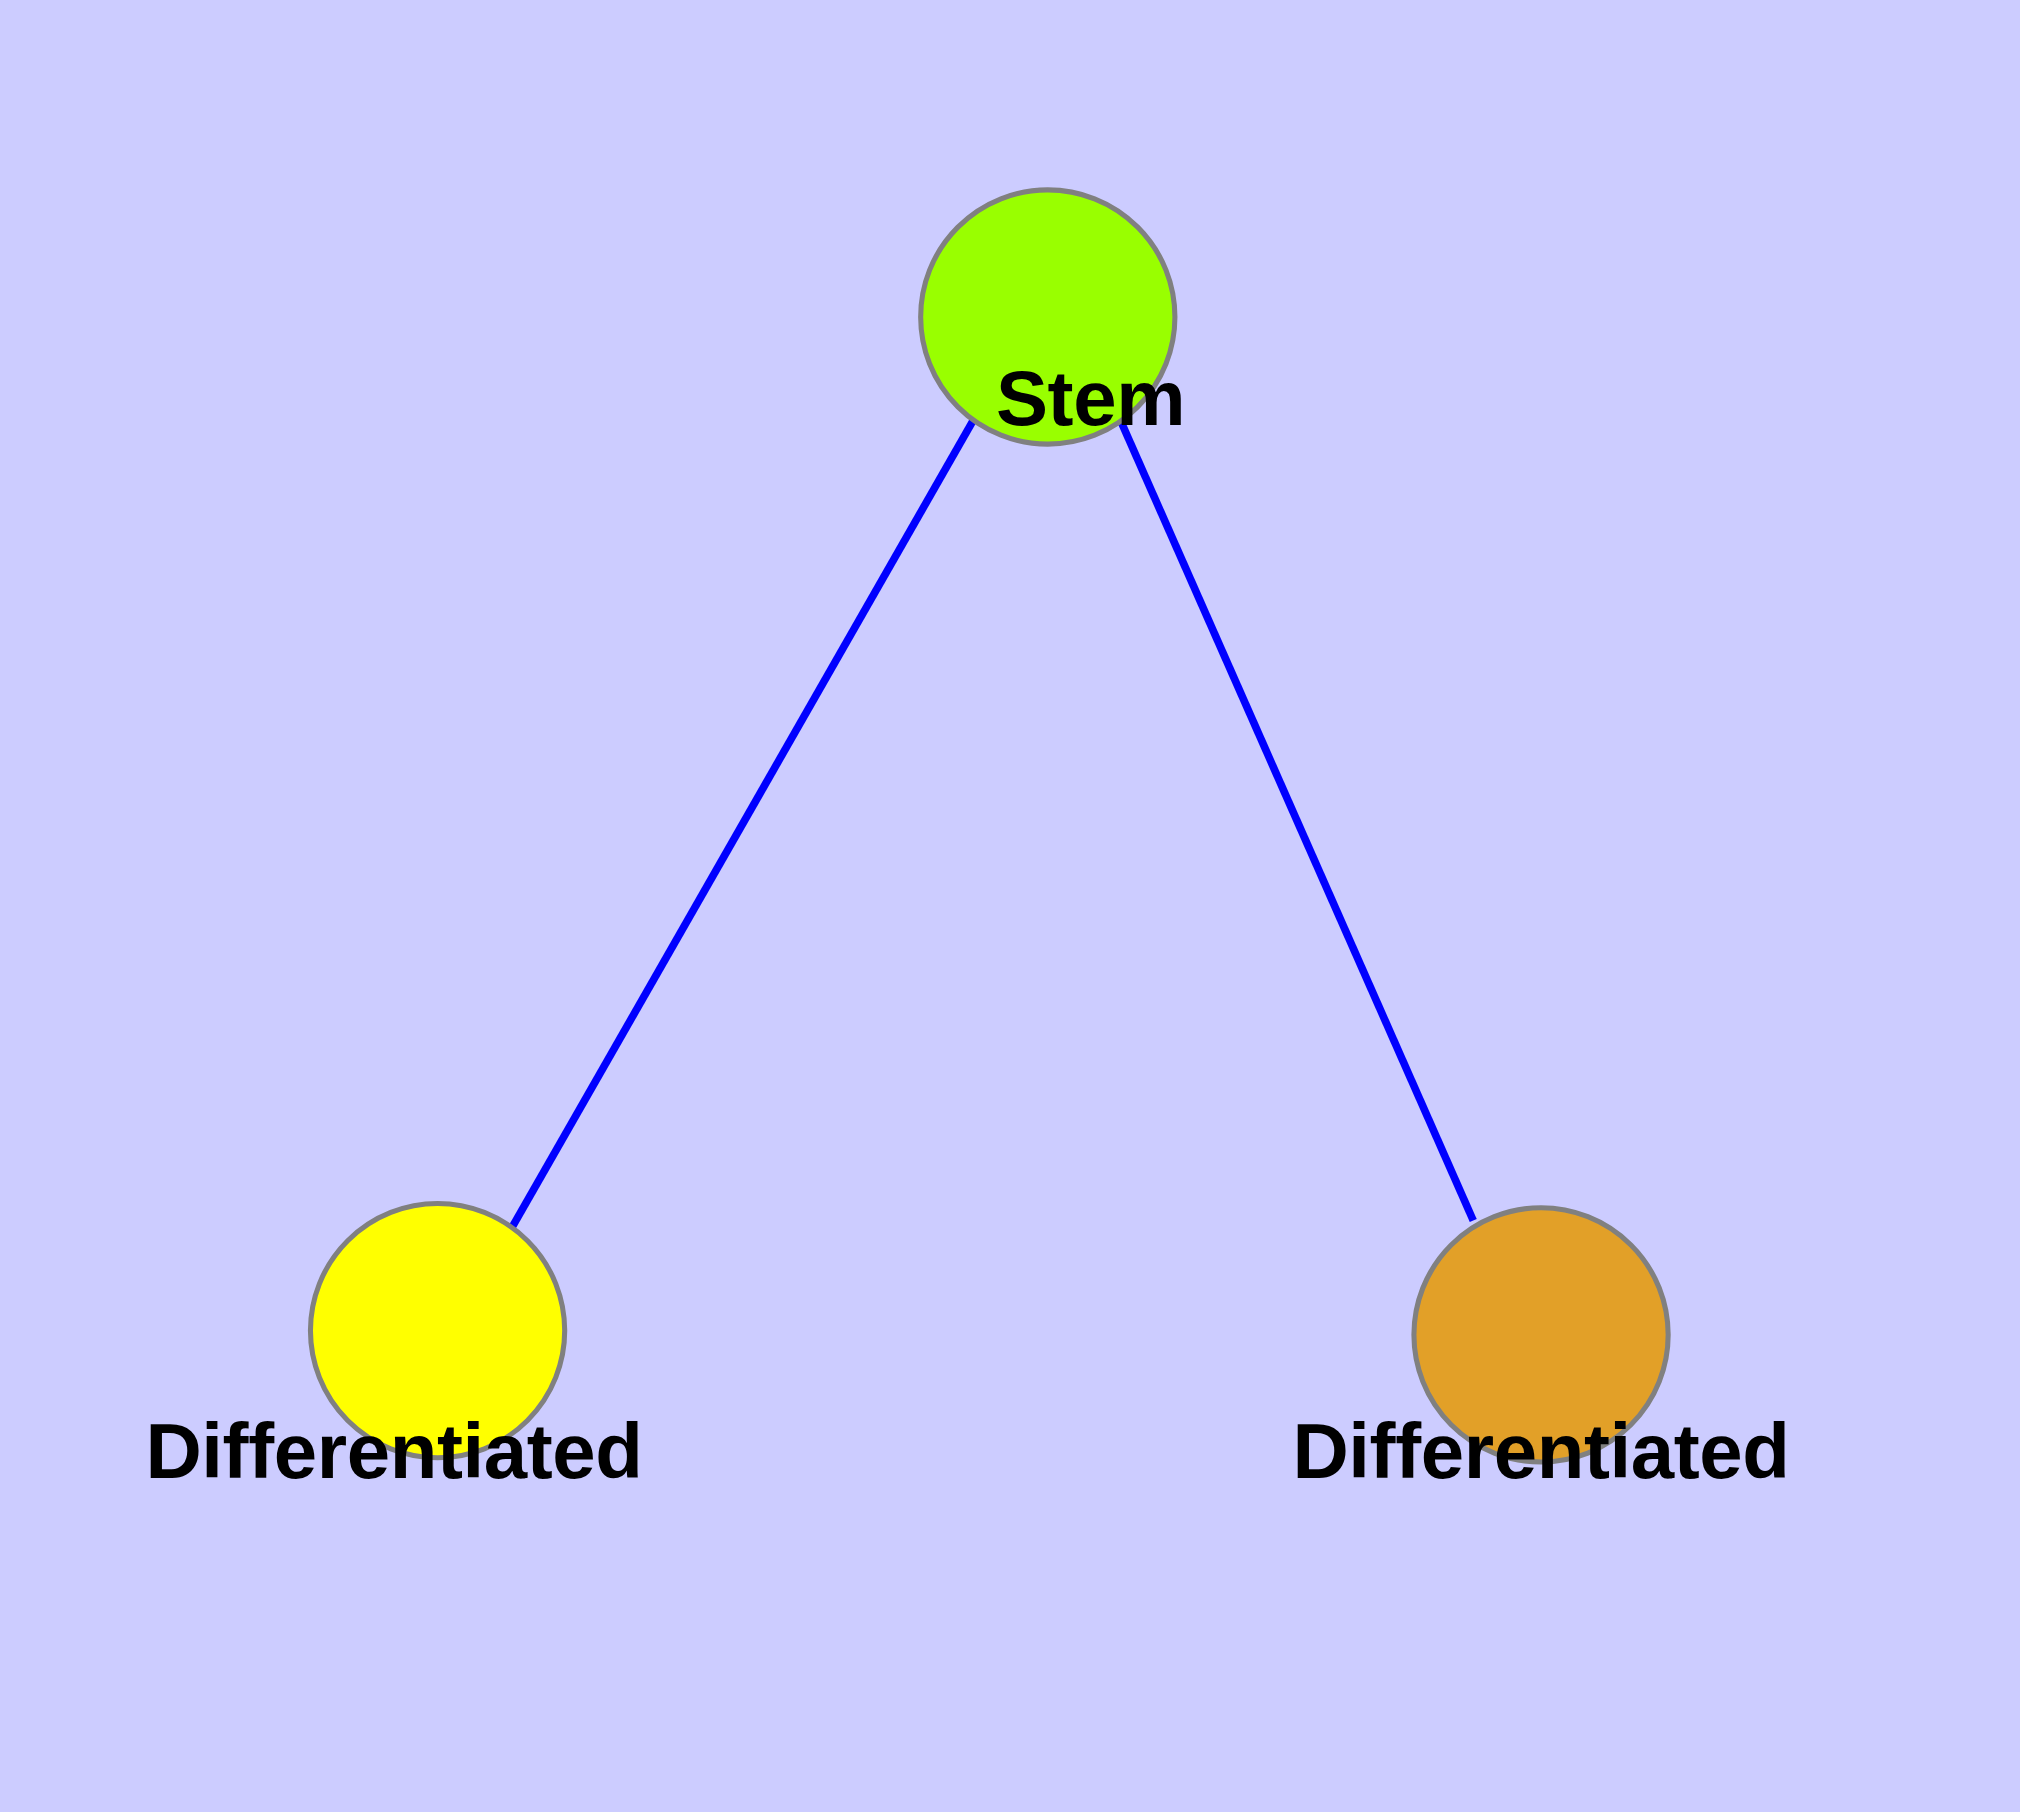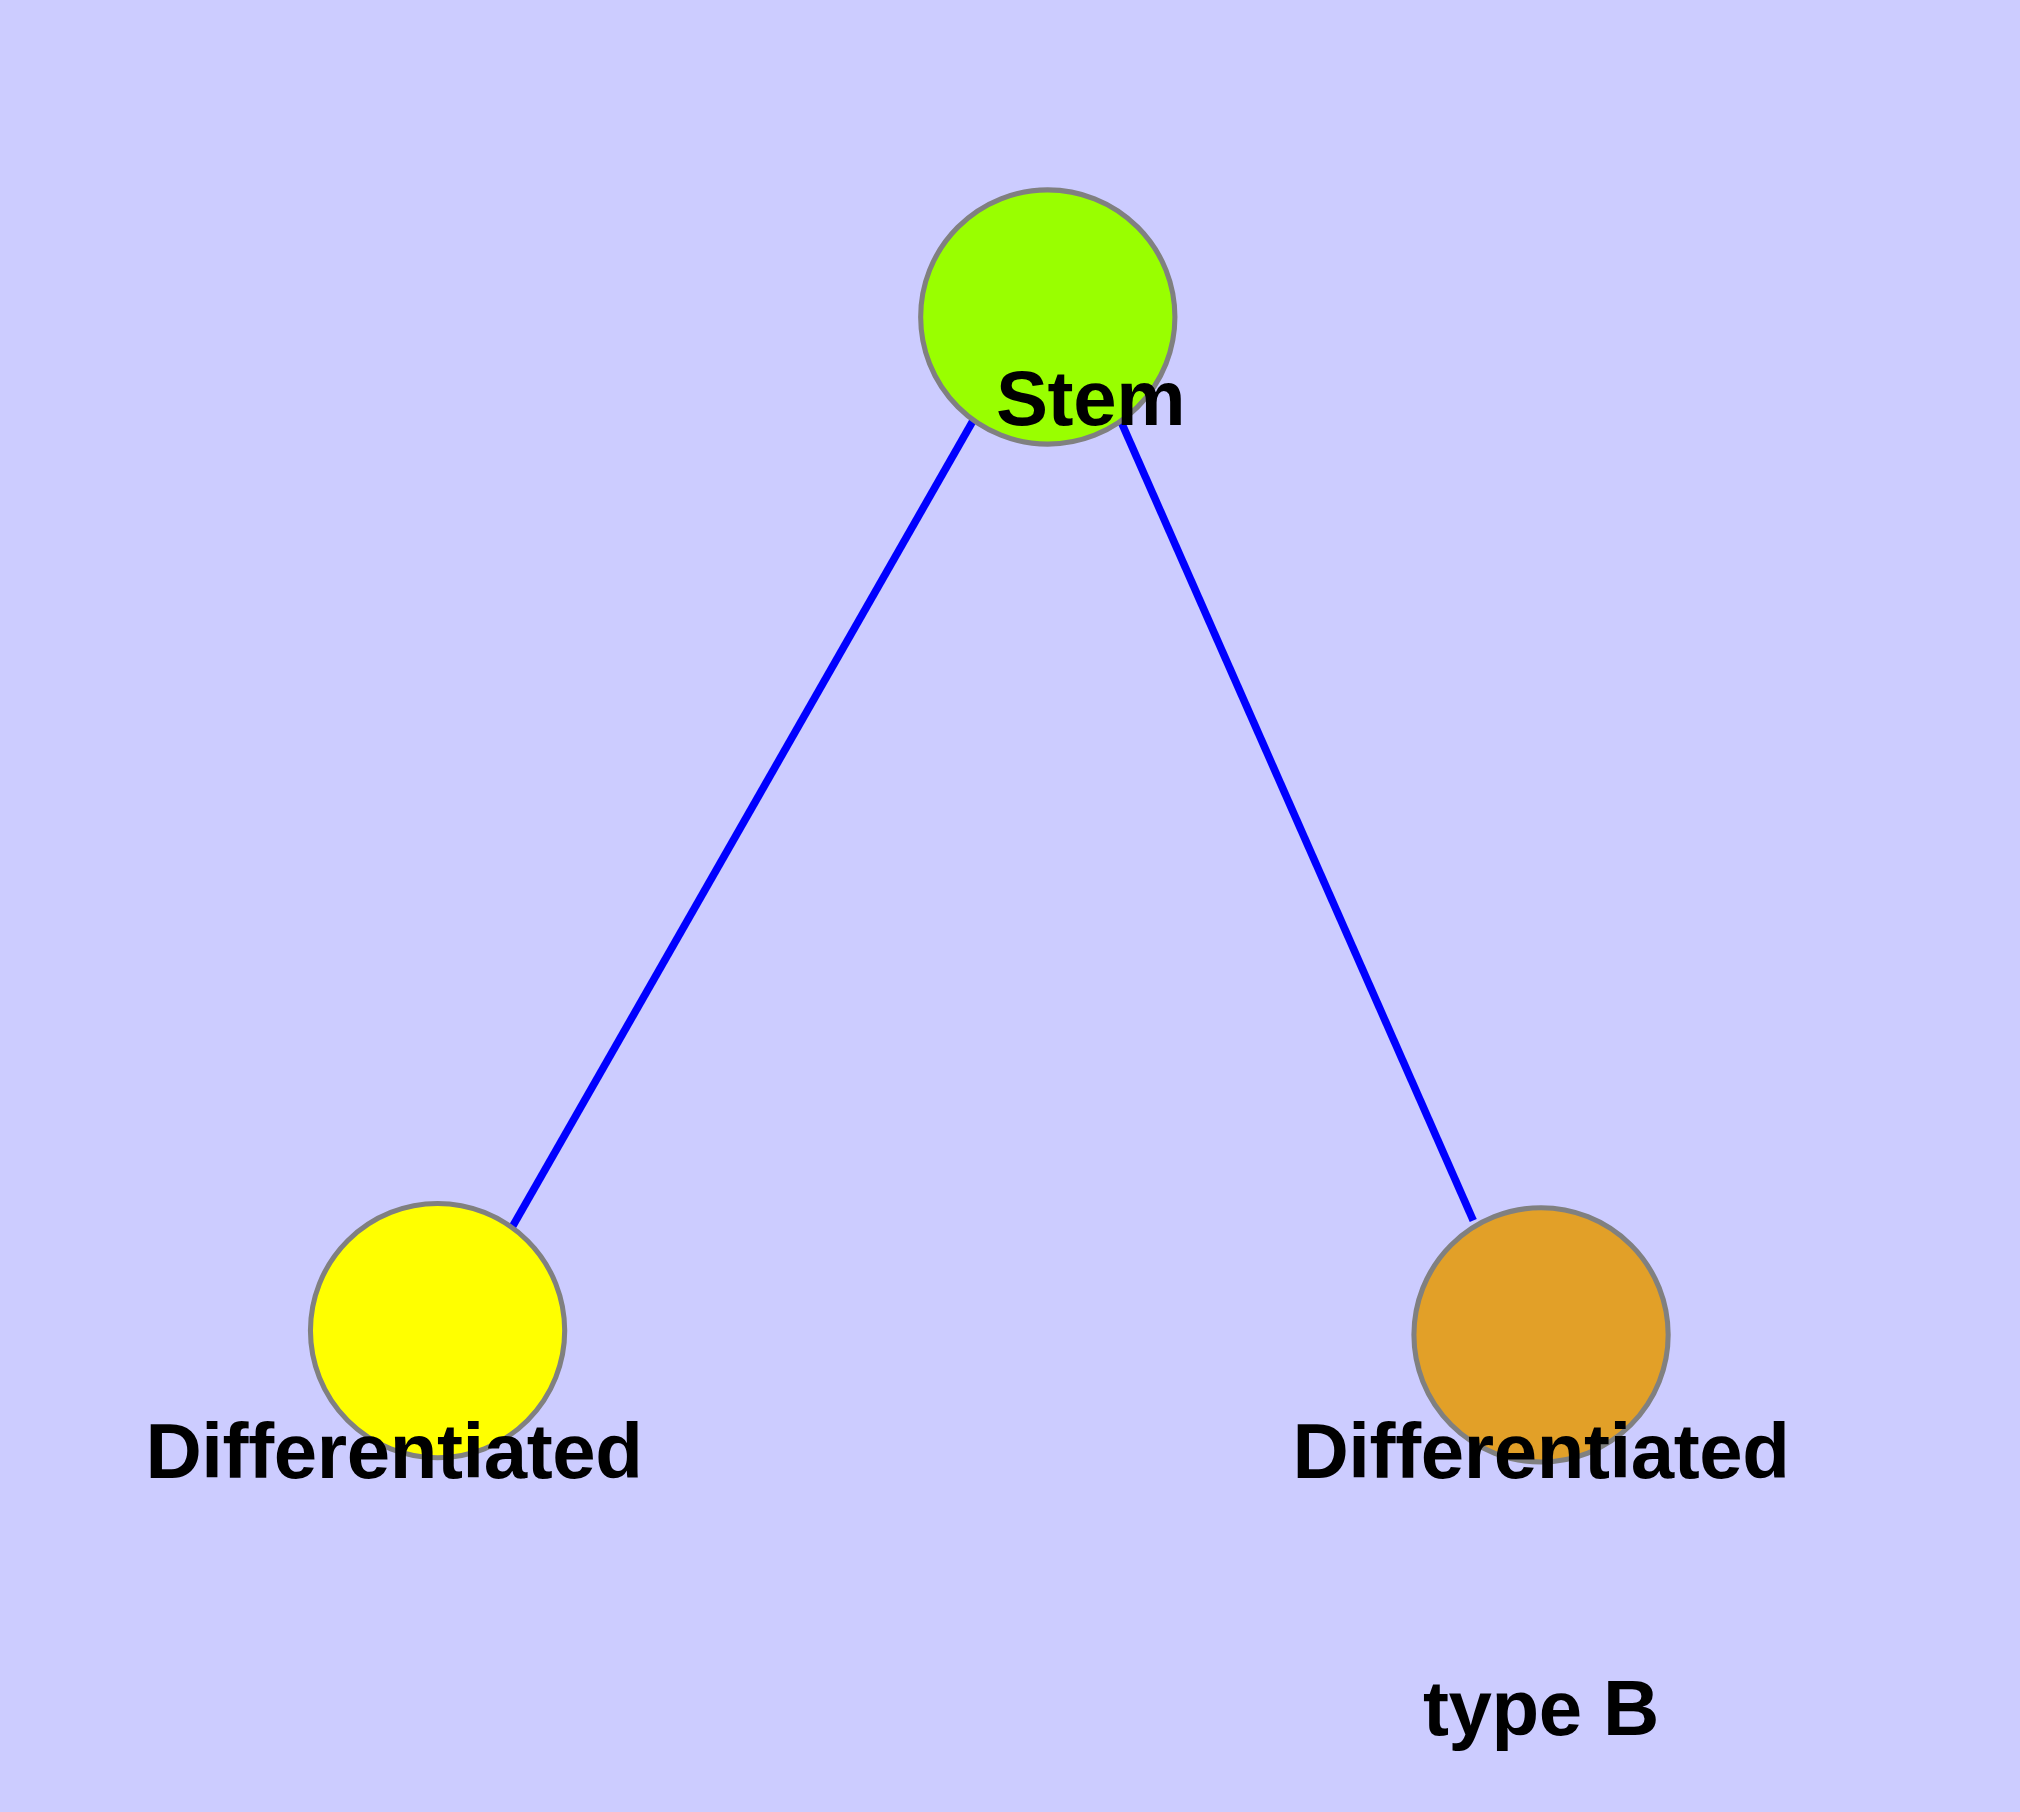--- a/index.html
+++ b/index.html
@@ -75,17 +75,16 @@
   <div class="node-label label-stem">
     <span>Stem</span>
   </div>
 
   <div class="node-label label-a">
     <div>Differentiated</div>
   </div>
 
   <div class="node-label label-b">
     <div>Differentiated</div>
-    <div>type B</div>
   </div>
 
 </div>
 
 
 </body></html>

